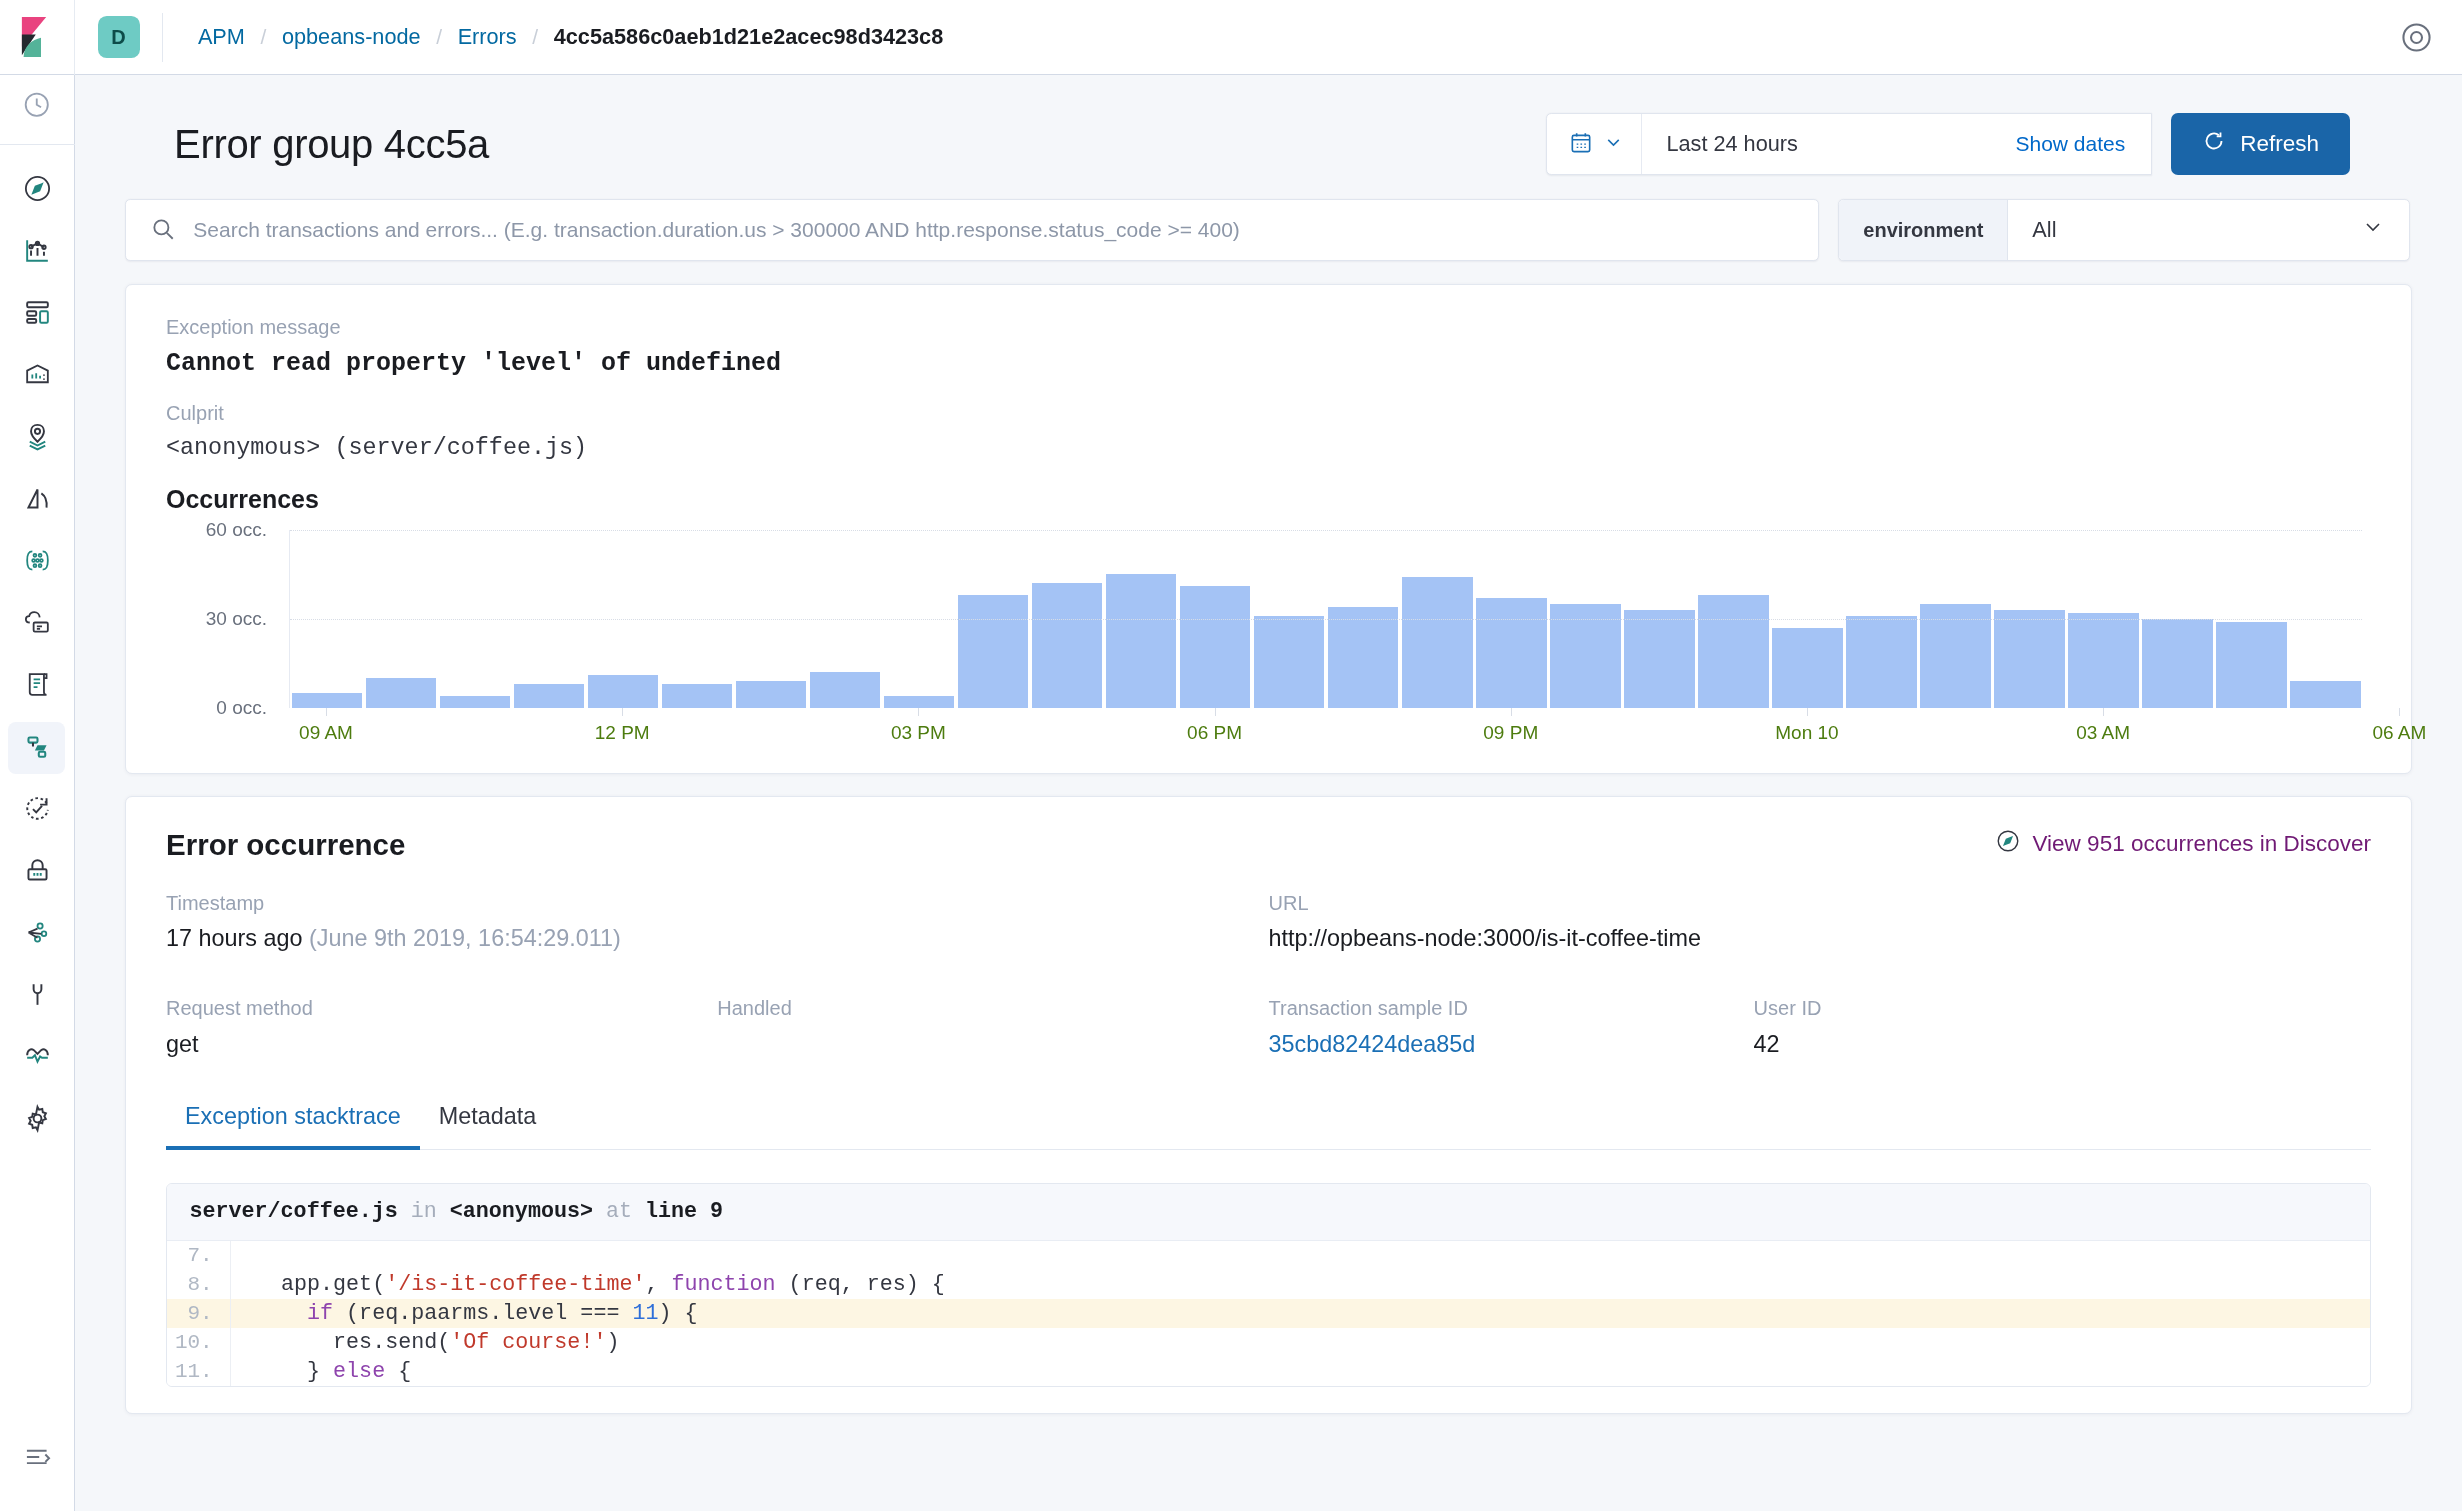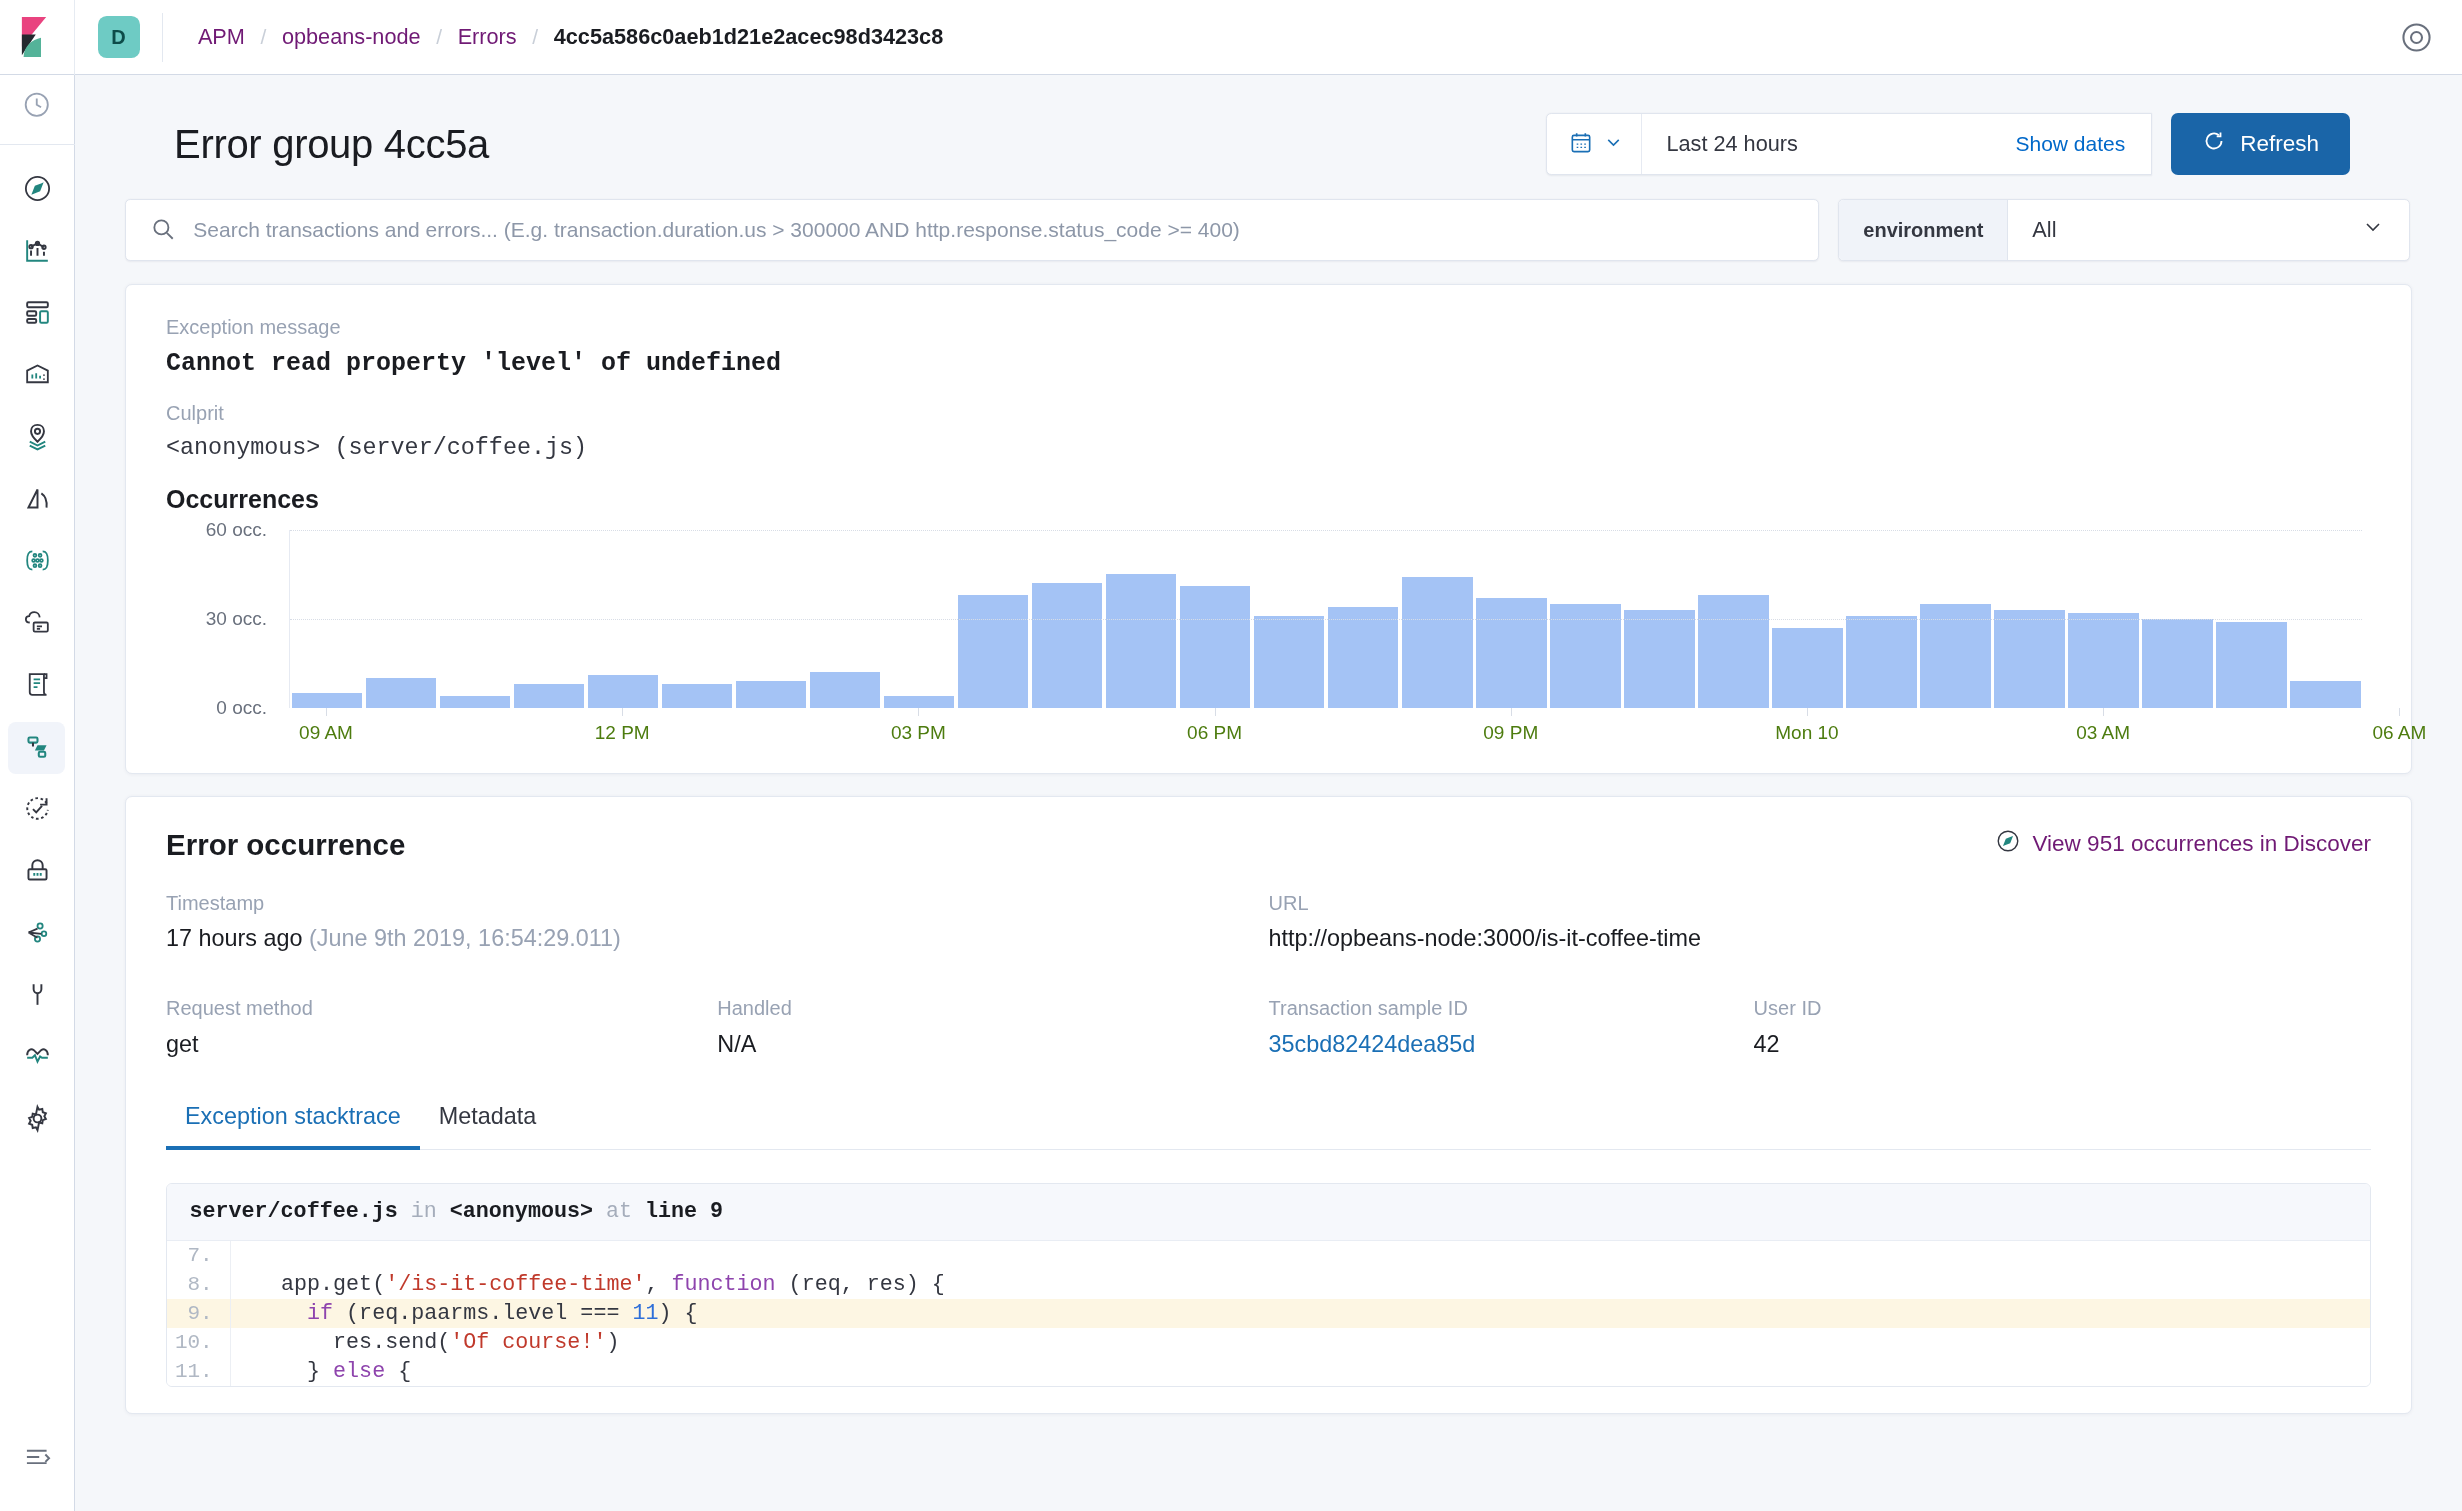--- a/index.html
+++ b/index.html
@@ -26,21 +26,21 @@
   .kibana-logo { width: 35px; height: 40px; }
   .space-cell { padding: 0 22.5px; display: flex; align-items: center; }
   .space-avatar {
     width: 42px; height: 42px; border-radius: 8.7px;
     background: #6ecbc4; color: #0d4c49;
     font-size: 20px; font-weight: 700;
     display: flex; align-items: center; justify-content: center;
   }
   .bc-divider { width: 0.9px; height: 49px; background: #e3e8f0; }
   .breadcrumbs { display: flex; align-items: center; padding-left: 35px; gap: 0; }
-  .bc { font-size: 21.7px; color: #701a75; white-space: nowrap; }
+  .bc { font-size: 21.7px; color: #0369a1; white-space: nowrap; }
   .bc.active { color: #1a1c21; font-weight: 700; }
   .bc-sep { color: #c9cfd8; font-size: 21px; margin: 0 15.6px; }
   .help-icon { position: absolute; right: 29.5px; top: 21px; }
 
   
   .leftnav {
     position: absolute; top: 75px; left: 0; bottom: 0; width: 75px;
     background: #fff; border-right: 0.9px solid #d3dae6;
     display: flex; flex-direction: column; align-items: center;
     z-index: 15;
@@ -649,21 +649,20 @@
       <div class="row-gap"></div>
 
       <div class="meta-grid" style="margin-top:0">
         <div class="meta-col-left">
           <div class="mcell">
             <div class="field-label">Request method</div>
             <div class="mval">get</div>
           </div>
           <div class="mcell">
             <div class="field-label">Handled</div>
-            <div class="mval">N/A</div>
           </div>
         </div>
         <div class="meta-col-right">
           <div class="mcell narrow">
             <div class="field-label">Transaction sample ID</div>
             <div class="mval link">35cbd82424dea85d</div>
           </div>
           <div class="mcell">
             <div class="field-label">User ID</div>
             <div class="mval">42</div>

